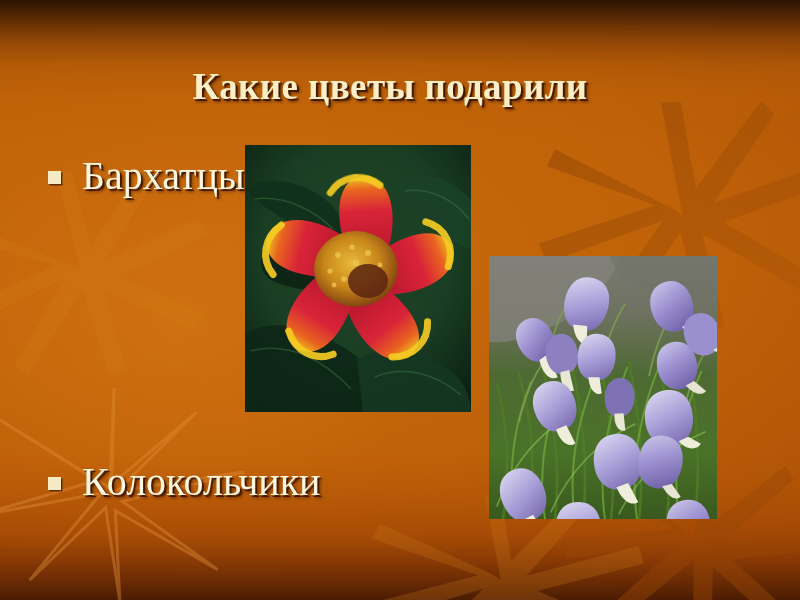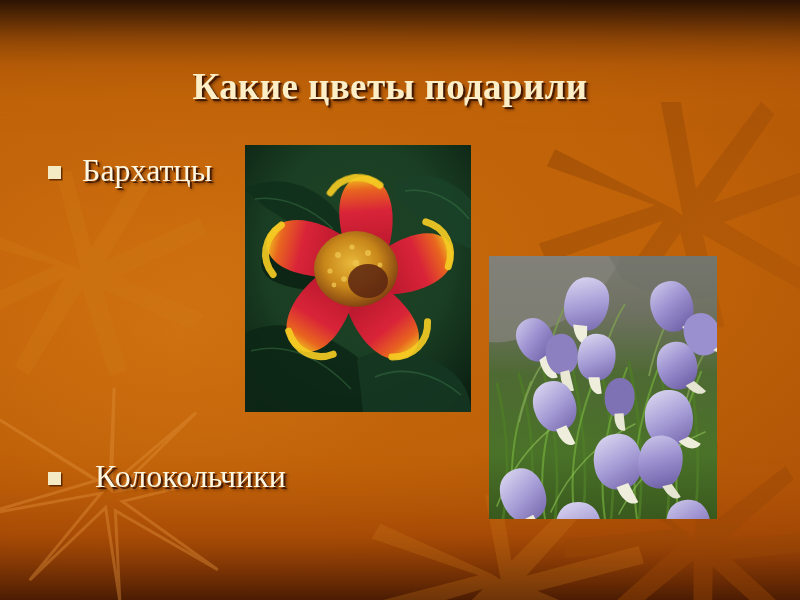--- a/index.html
+++ b/index.html
@@ -56,32 +56,32 @@
     text-shadow:
       2px 2px 0 rgba(60,20,0,0.85),
       3px 3px 3px rgba(40,12,0,0.55);
     margin-top: 44px;
   }
   #title .ln { display:block; white-space:nowrap; }
 
   
   .bullet-row { position:absolute; display:flex; align-items:center; }
   #bullet-0 { left:48px; top:152px; }
-  #bullet-1 { left:48px; top:458px;gap:13px; }
+  #bullet-1 { left:48px; top:458px; }
 
   .bullet-marker {
     width:13px; height:13px;
     background:#F4EBC4;
     box-shadow:1.5px 1.5px 0 rgba(60,20,0,0.7);
     flex:0 0 auto;
     margin-right:21px;
     margin-top:4px;
   }
   .bullet-text {
-    font-size:32px; color:#FDF6E0; white-space:nowrap;
+    font-size:40px; color:#FDF6E0; white-space:nowrap;
     text-shadow:
       2px 2px 0 rgba(55,18,0,0.8),
       3px 3px 3px rgba(35,10,0,0.5);
   }
 
   
   .photo { position:absolute; overflow:hidden; }
 
   
   #photo-marigold { left:245px; top:145px; width:226px; height:267px; background:#0b2410; }

